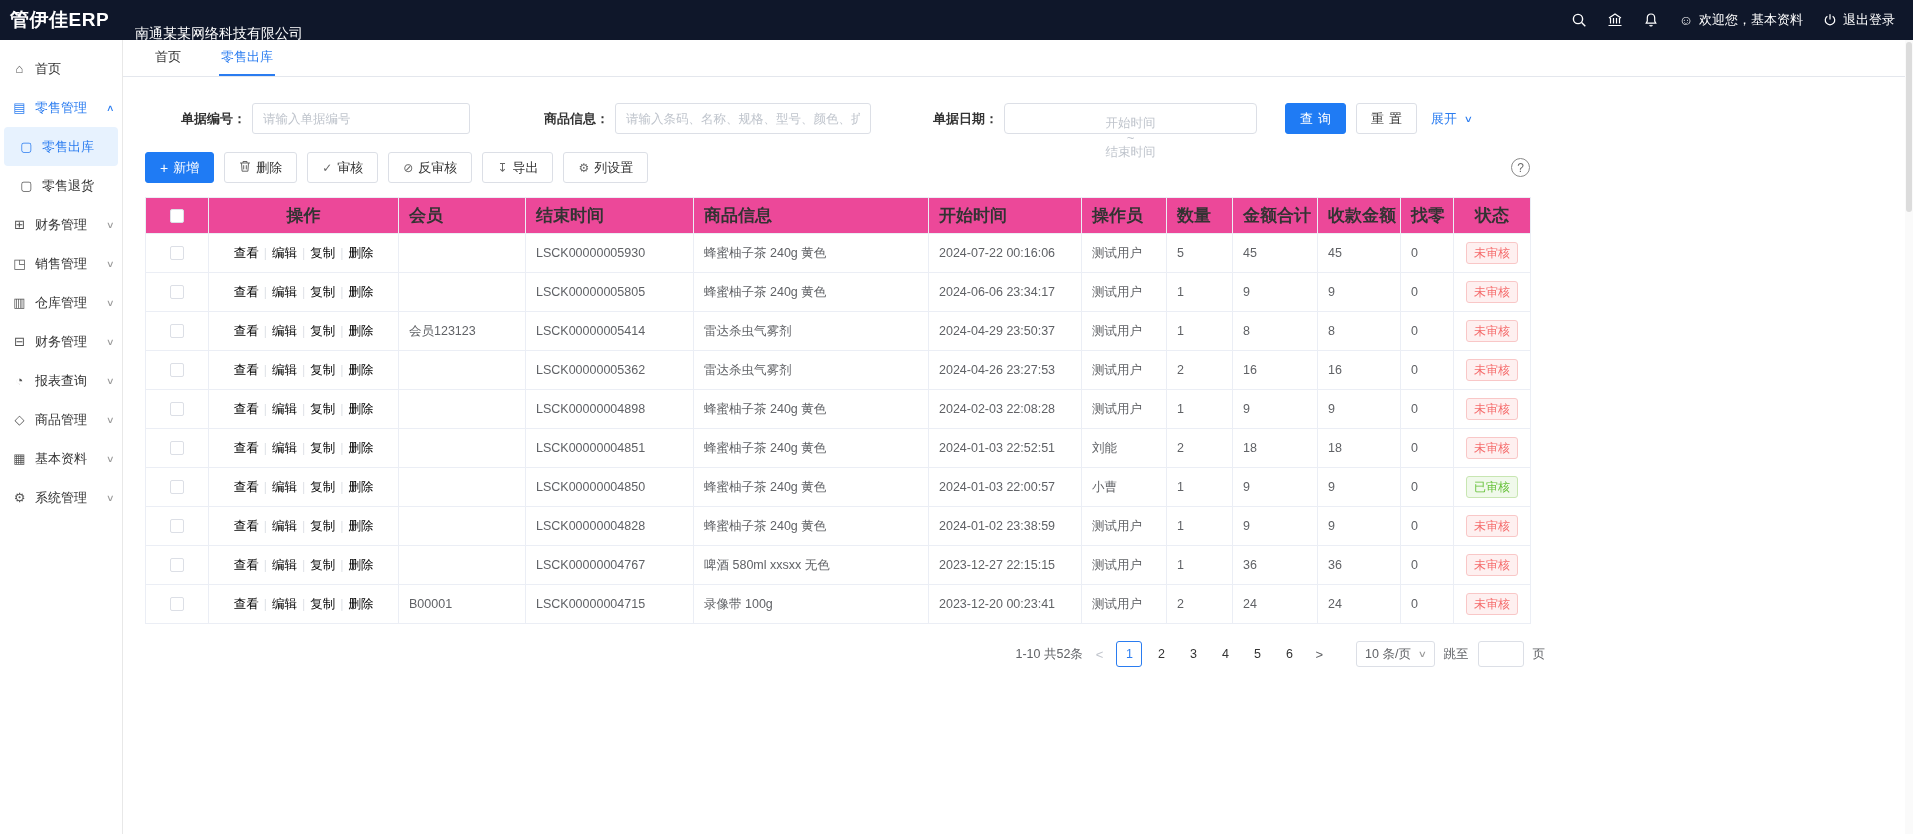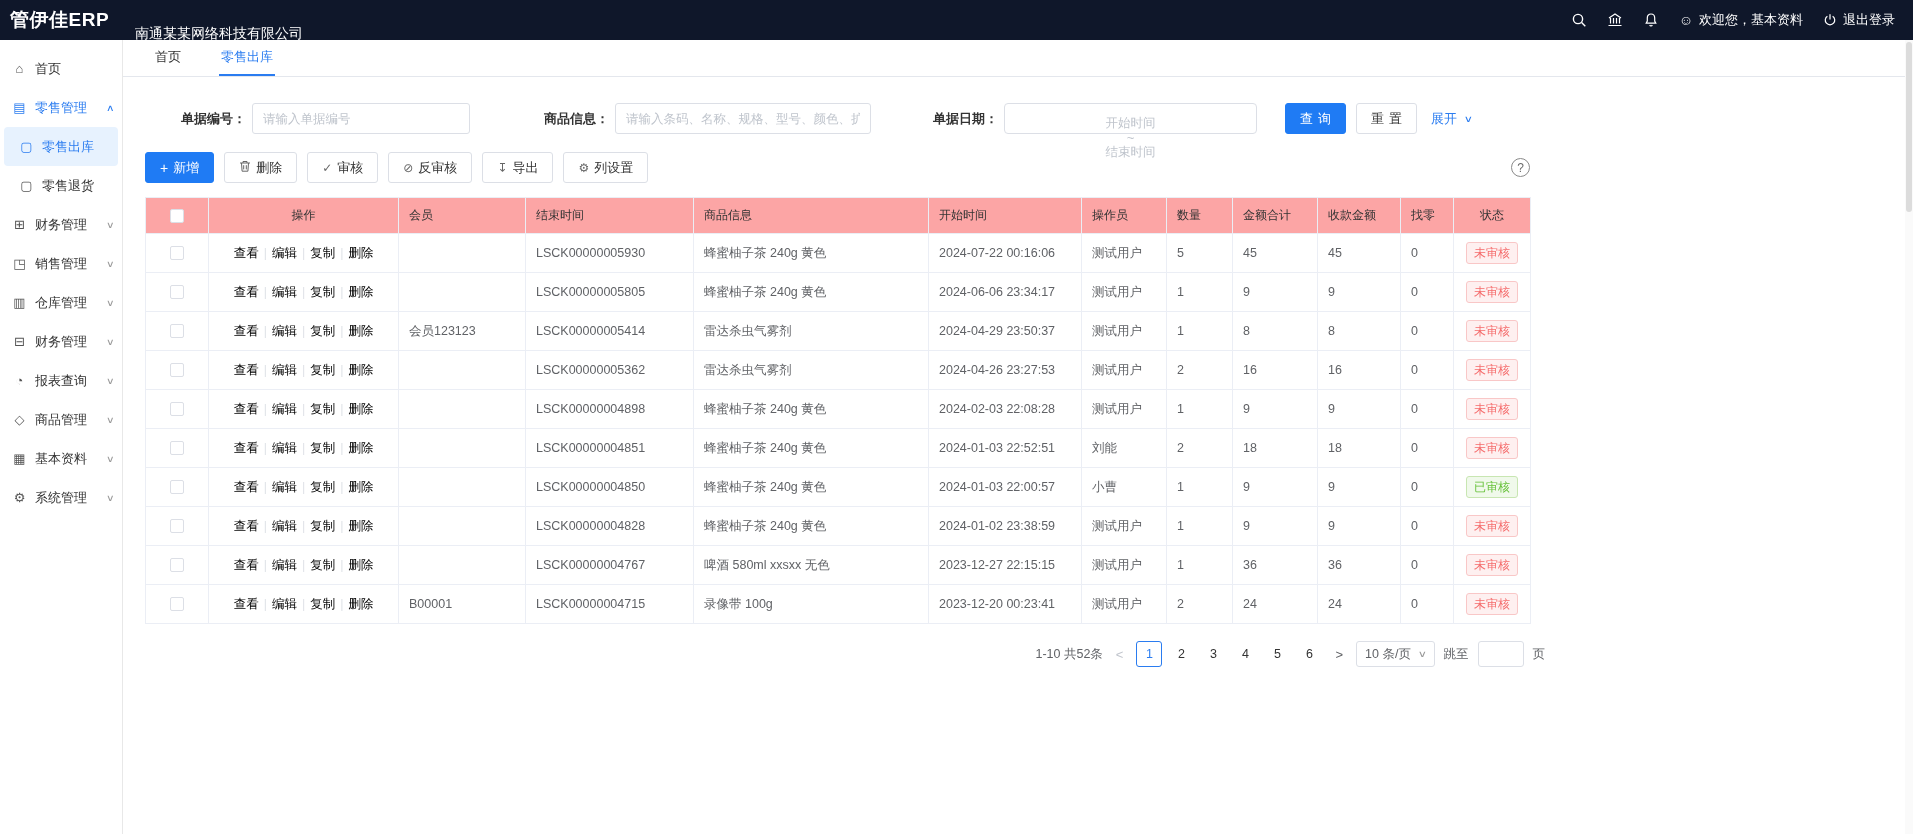--- a/index.html
+++ b/index.html
@@ -56,38 +56,38 @@
 
   
   .toolbar { display: flex; align-items: center; gap: 10px; margin: 18px 0 14px; width: 1385px; }
   .btn .bi { font-size: 12px; color: #666; line-height: 1; }
   .btn-primary .bi { color: #fff; font-size: 14px; }
   .help-circle { margin-left: auto; width: 19px; height: 19px; border: 1px solid #8a8a8a; border-radius: 50%; color: #6b6b6b; font-size: 12px; display: flex; align-items: center; justify-content: center; cursor: pointer; }
 
   
   table.grid { border-collapse: collapse; table-layout: fixed; width: 1385px; }
   .grid th, .grid td { border: 1px solid #ebeef5; white-space: nowrap; overflow: hidden; }
-  .grid th { height: 36px; background: #fca5a5; font-size: 12px; font-weight: normal; color: #333; padding: 0 10px; text-align: left; }
+  .grid th { height: 36px; background: #ec4899; font-size: 17px; font-weight: bold; color: #333; padding: 0 10px; text-align: left; }
   .grid td { height: 39px; font-size: 12.5px; color: #606266; padding: 0 10px; }
   .grid th.c-center, .grid td.c-center { text-align: center; }
   .checkbox { display: inline-block; width: 14px; height: 14px; border: 1px solid #dcdfe6; border-radius: 2px; background: #fff; vertical-align: middle; cursor: pointer; }
   .action-link { color: #000000; text-decoration: none; cursor: pointer; }
   .sep { color: #e0e3e8; margin: 0 5px; }
   .badge { display: inline-block; padding: 2px 7px; font-size: 12px; border-radius: 3px; border: 1px solid; line-height: 1.4; }
   .badge.red { color: #f56c6c; background: #fef0f0; border-color: #f9c7c7; }
   .badge.green { color: #67c23a; background: #f0f9eb; border-color: #c8e6b2; }
 
   
   .pagination { width: 1400px; display: flex; align-items: center; justify-content: flex-end; gap: 9px; margin-top: 17px; font-size: 12.5px; color: #606266; }
   .page-arrow { padding: 0 4px; cursor: pointer; font-size: 13px; }
   .page-arrow.disabled { color: #c0c4cc; }
   .page-num { min-width: 26px; height: 26px; line-height: 24px; text-align: center; cursor: pointer; border: 1px solid transparent; border-radius: 3px; color: #333; }
   .page-num.active { border-color: #2a7cf0; color: #2a7cf0; background: #fff; }
   .page-list { display: flex; align-items: center; gap: 6px; }
-  .size-select { height: 26px; border: 1px solid #dcdfe6; border-radius: 3px; display: inline-flex; align-items: center; gap: 8px; padding: 0 8px; cursor: pointer; color: #606266; }
+  .size-select { height: 26px; border: 1px solid #dcdfe6; border-radius: 3px; display: inline-flex; align-items: center; gap: 8px; padding: 0 8px; cursor: pointer; color: #606266; margin-left: 20px; }
   .size-select .chev { color: #999; }
   .jump-input { width: 46px; height: 26px; border: 1px solid #dcdfe6; border-radius: 3px; outline: none; padding: 0 6px; font-size: 12.5px; font-family: inherit; }
 
   
   .scrollbar { position: absolute; top: 40px; right: 0; width: 8px; bottom: 0; background: #fafafa; }
   .scroll-thumb { position: absolute; top: 2px; left: 1px; width: 6px; height: 170px; background: #dcdcdc; border-radius: 3px; }
 </style>
 </head>
 <body>
 

